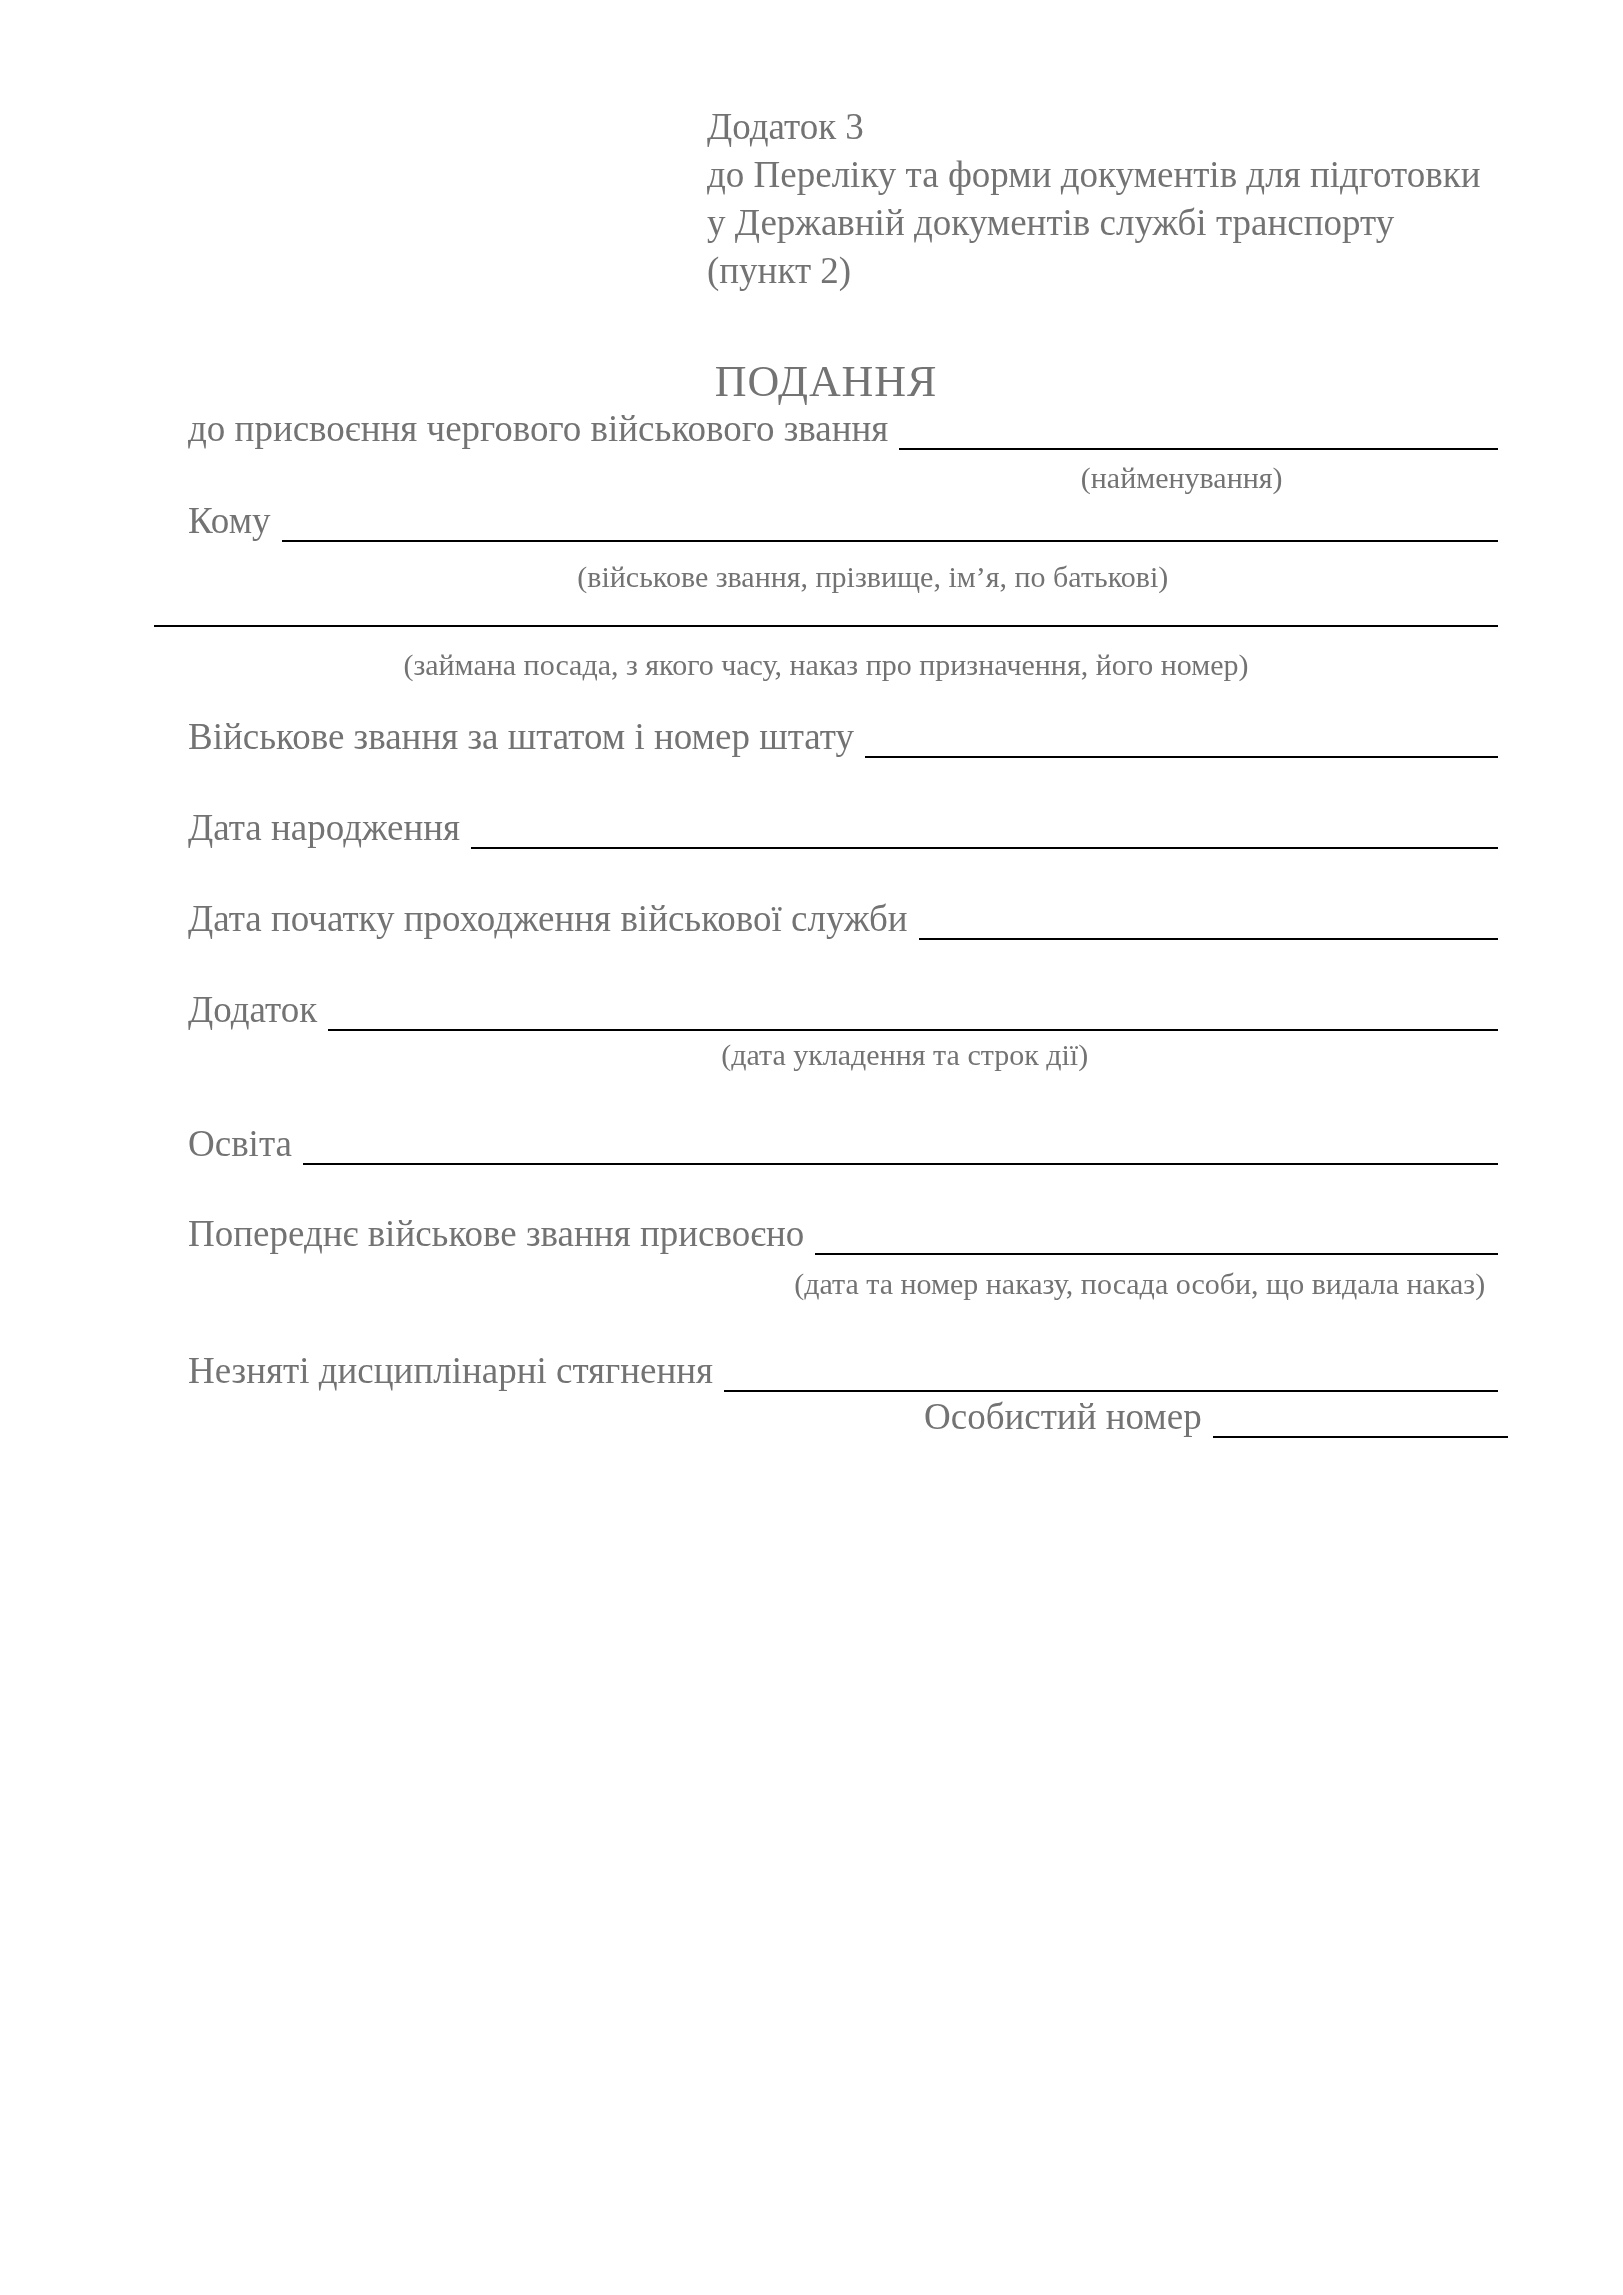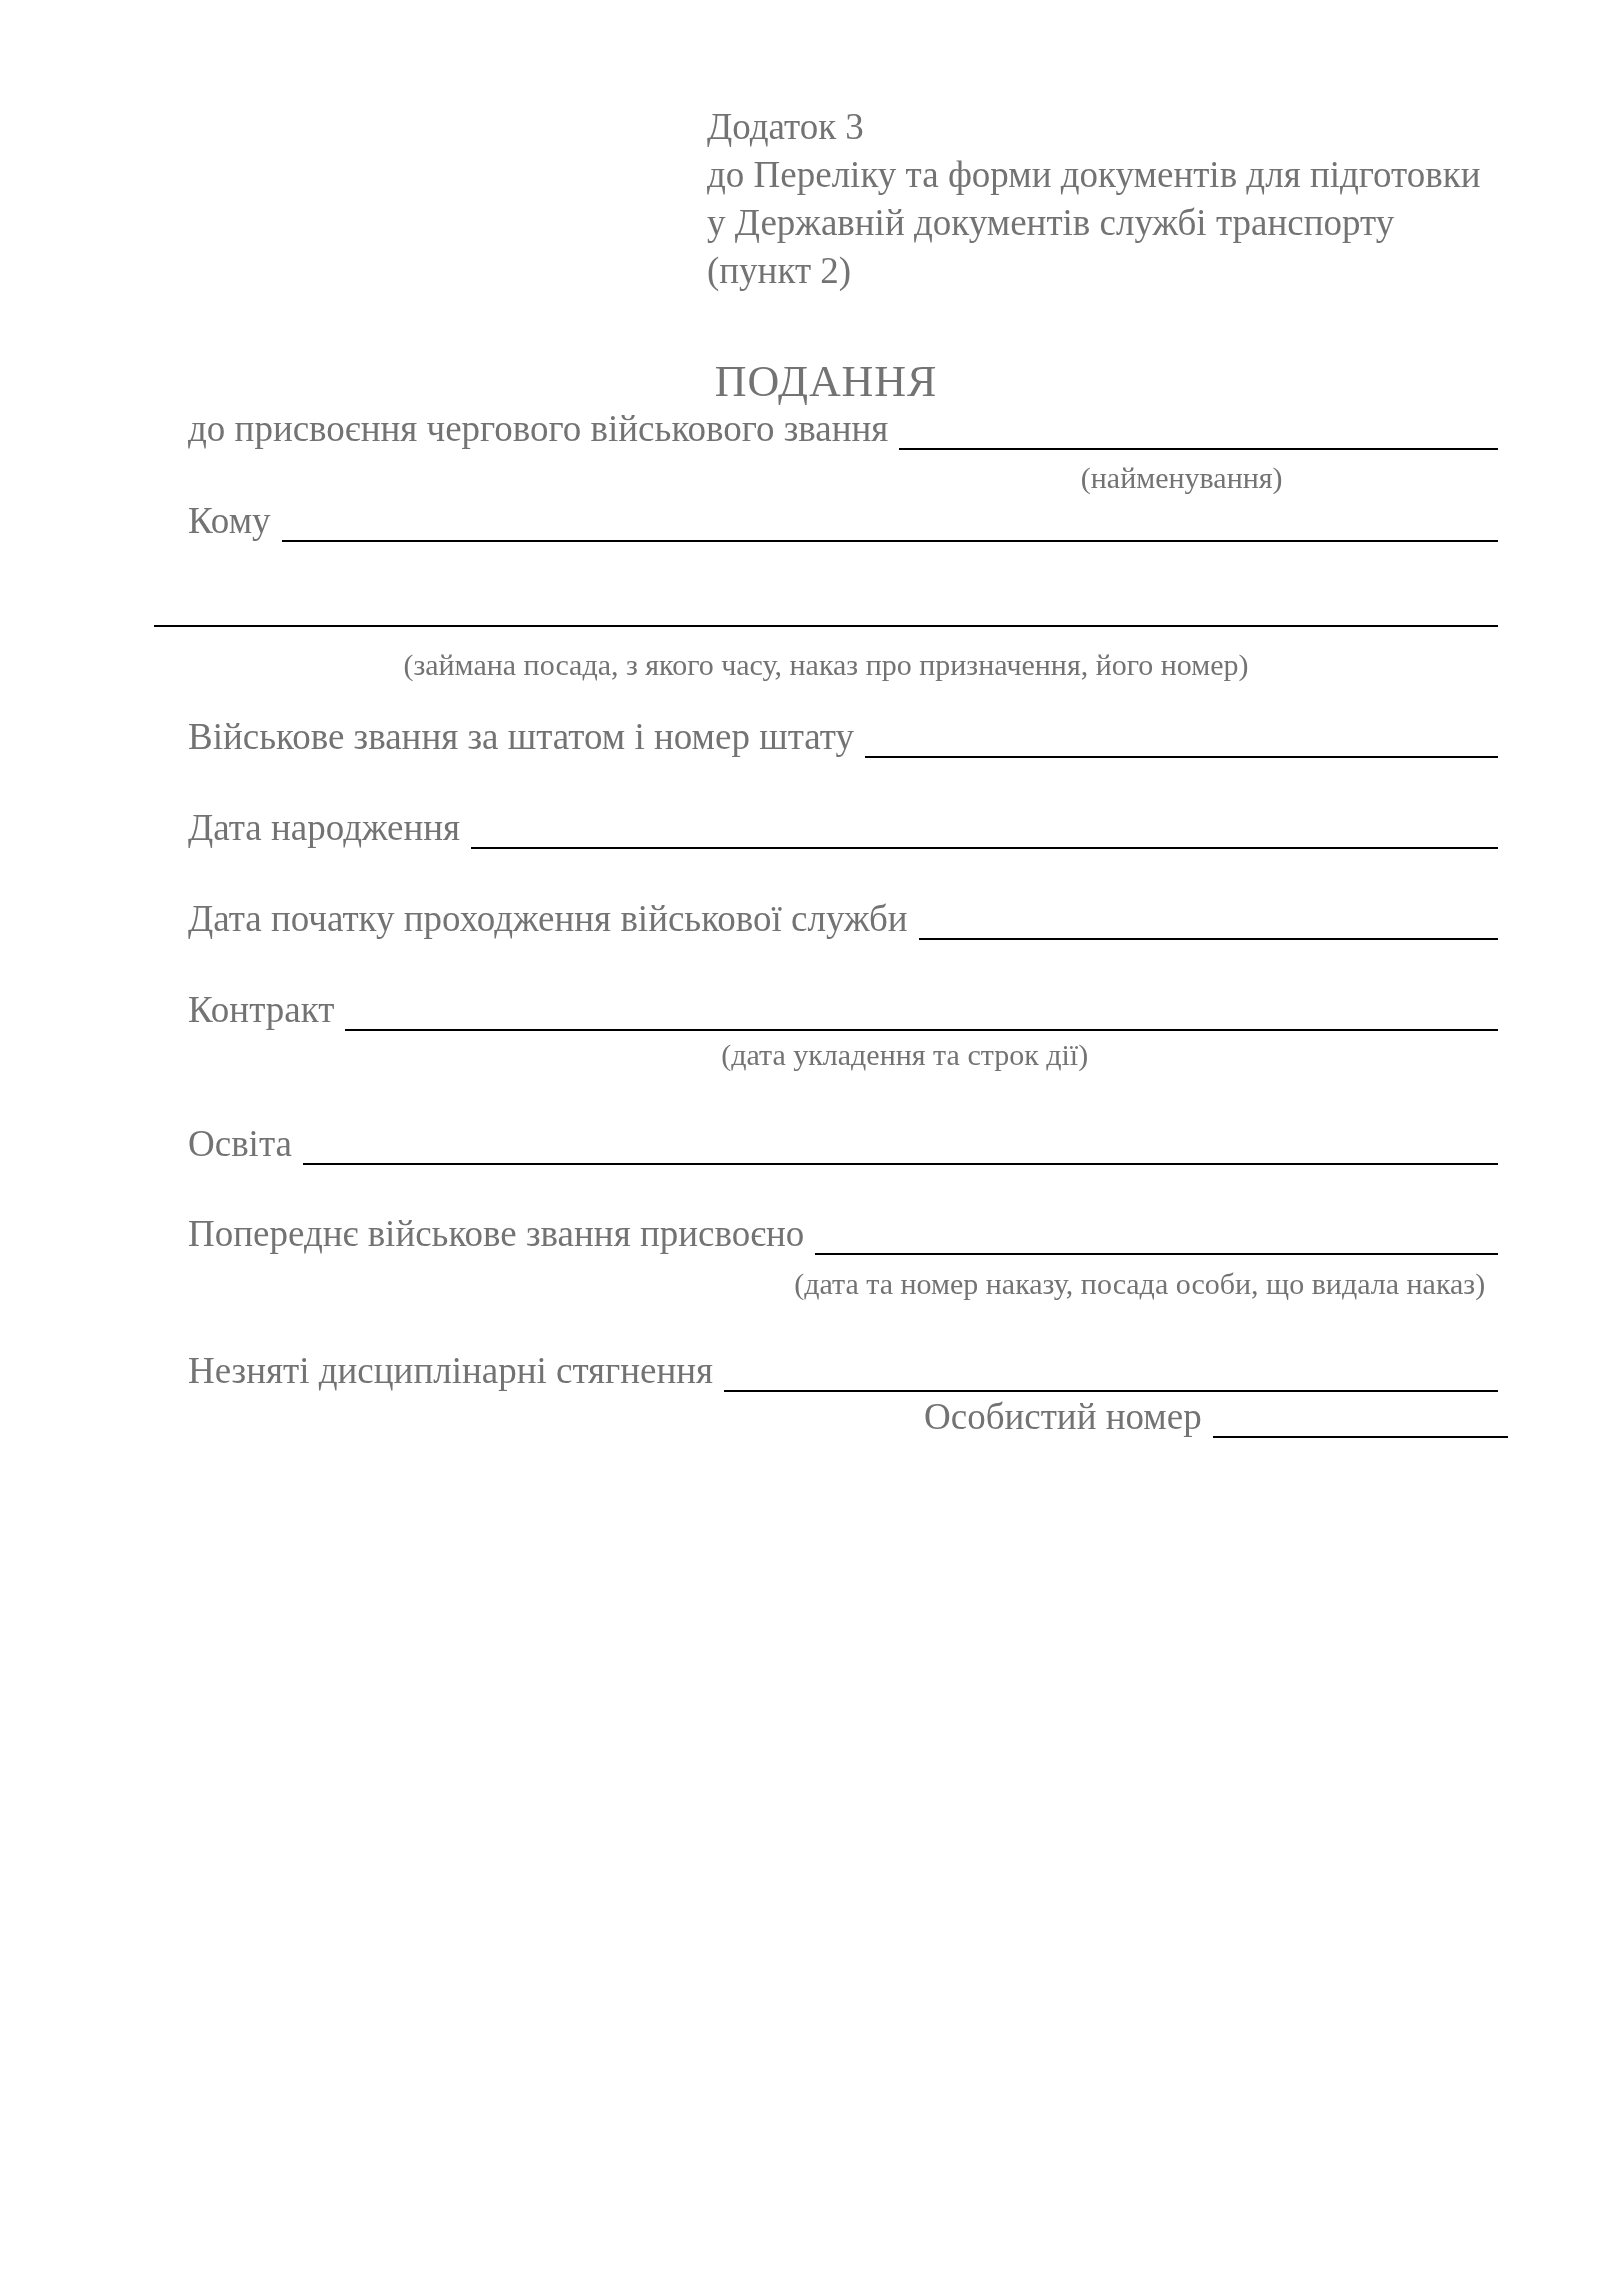--- a/index.html
+++ b/index.html
@@ -60,20 +60,24 @@
   </div>
   <div class="caprow" style="top:459px">
     <span class="ghost">до присвоєння чергового військового звання</span>
     <span class="capwrap"><span class="caption">(найменування)</span></span>
   </div>
 
   <div class="row" style="top:496px">
     <span class="lbl">Кому</span>
     <span class="fill"></span>
   </div>
+  <div class="caprow" style="top:558px">
+    <span class="ghost">Кому</span>
+    <span class="capwrap"><span class="caption">(військове звання, прізвище, ім’я, по батькові)</span></span>
+  </div>
 
   <div class="row" style="top:581px">
     <span class="fill nolabel"></span>
   </div>
   <div class="caprow" style="top:646px">
     <span class="capwrap" style="padding-left:0"><span class="caption">(займана посада, з якого часу, наказ про призначення, його номер)</span></span>
   </div>
 
   <div class="row" style="top:712px">
     <span class="lbl">Військове звання за штатом і номер штату</span>
@@ -84,21 +88,21 @@
     <span class="lbl">Дата народження</span>
     <span class="fill"></span>
   </div>
 
   <div class="row" style="top:894px">
     <span class="lbl">Дата початку проходження військової служби</span>
     <span class="fill"></span>
   </div>
 
   <div class="row" style="top:985px">
-    <span class="lbl">Контракт</span>
+    <span class="lbl">Додаток</span>
     <span class="fill"></span>
   </div>
   <div class="caprow" style="top:1036px">
     <span class="ghost">Контракт</span>
     <span class="capwrap"><span class="caption">(дата укладення та строк дії)</span></span>
   </div>
 
   <div class="row" style="top:1119px">
     <span class="lbl">Освіта</span>
     <span class="fill"></span>

